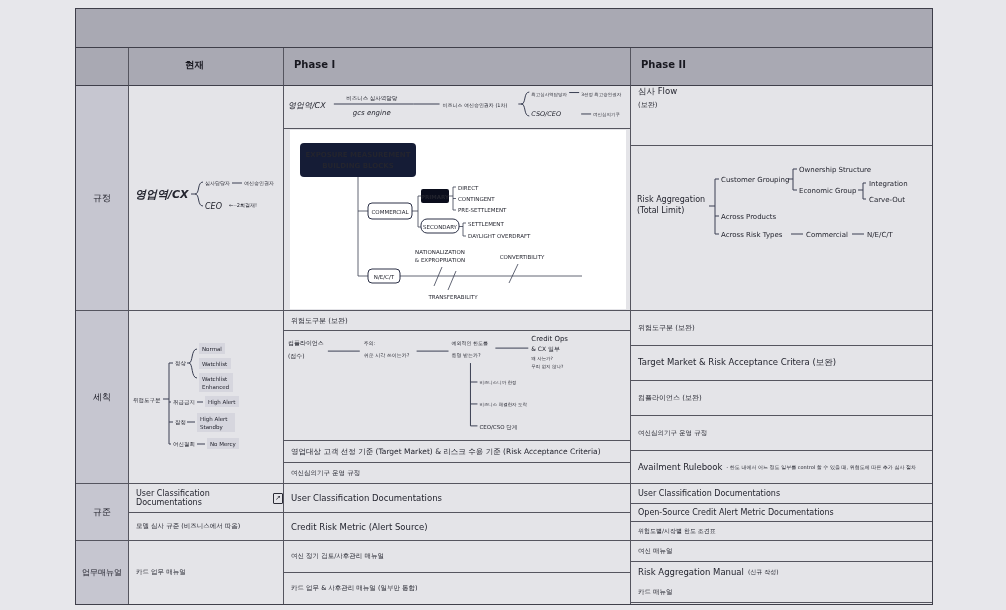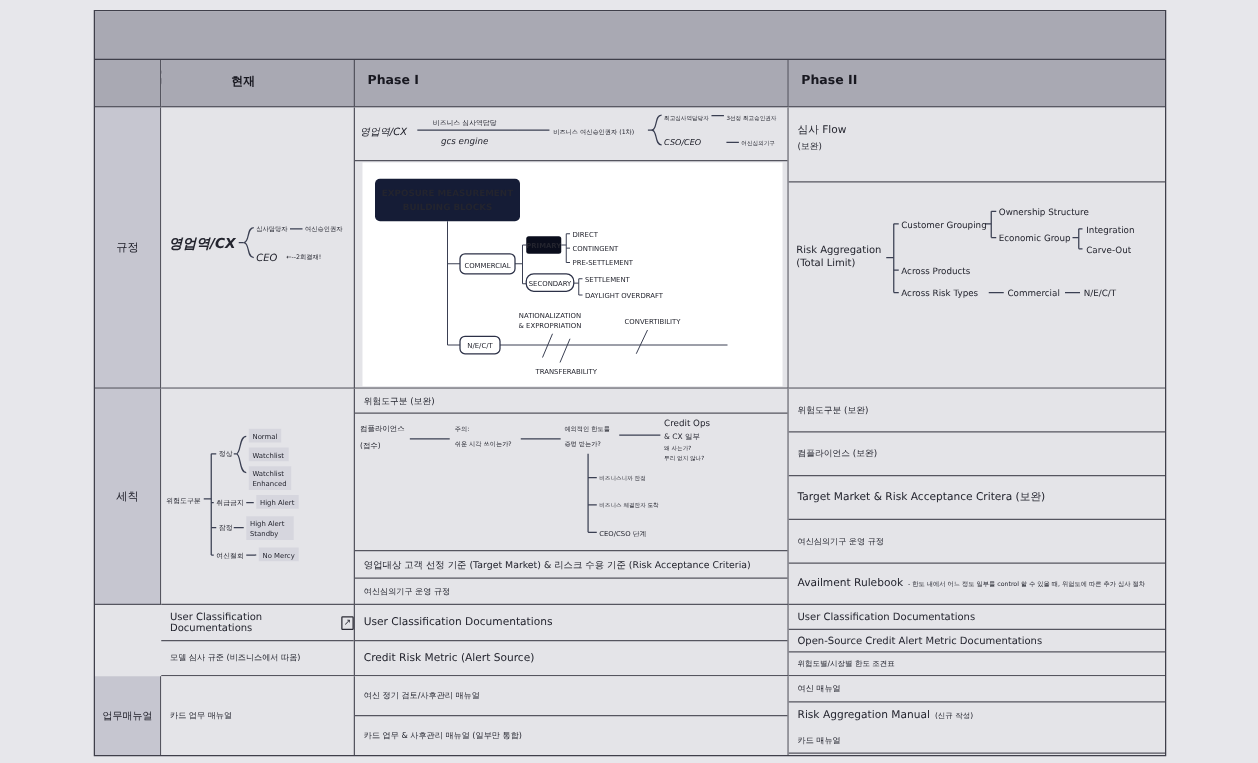--- a/index.html
+++ b/index.html
@@ -131,21 +131,21 @@
             <text x="150" y="132" font-size="5.5" text-anchor="middle" fill="#2c3147">&amp; EXPROPRIATION</text>
             <text x="163" y="169" font-size="5.5" text-anchor="middle" fill="#2c3147">TRANSFERABILITY</text>
             <text x="232" y="129" font-size="5.5" text-anchor="middle" fill="#2c3147">CONVERTIBILITY</text>
           </svg>
         </div>
       </div>
     </div>
 
     <div class="cell" style="left:555px;top:77px;width:301px;height:225px;border-right:none;">
       <div class="sub top" style="height:60px;">
-        <div class="stack" style="padding-top:12px;">
+        <div class="stack" style="padding-top:0;">
           <span class="t85">심사 Flow</span>
           <span class="t7">(보완)</span>
         </div>
       </div>
       <div class="sub last" style="height:109px;padding:0;">
         <svg width="301" height="109" viewBox="0 0 301 109">
           <g class="ln">
             <path d="M78,60 L84,60"></path>
             <path d="M84,33 L84,88"></path>
             <path d="M84,33 L88,33"></path>
@@ -252,34 +252,35 @@
       <div class="sub last" style="height:21px;">
         <span class="t65">여신심의기구 운영 규정</span>
       </div>
     </div>
 
     <div class="cell" style="left:555px;top:302px;width:301px;height:173px;border-right:none;">
       <div class="sub" style="height:35px;">
         <span class="t7">위험도구분 (보완)</span>
       </div>
       <div class="sub" style="height:35px;">
+        <span class="t85">Target Market &amp; Risk Acceptance Critera (보완)</span>
+      </div>
+      <div class="sub" style="height:35px;">
         <span class="t7">컴플라이언스 (보완)</span>
-      </div>
-      <div class="sub" style="height:35px;">
-        <span class="t85">Target Market &amp; Risk Acceptance Critera (보완)</span>
       </div>
       <div class="sub" style="height:35px;">
         <span class="t65">여신심의기구 운영 규정</span>
       </div>
       <div class="sub last" style="height:32px;">
         <span class="t85">Availment Rulebook</span>
         <span class="t5 note">- 한도 내에서 어느 정도 일부를 control 할 수 있을 때, 위험도에 따른 추가 심사 절차</span>
       </div>
     </div>
 
+    <div class="rowlabel" style="top:475px;height:57px;">규준</div>
 
     <div class="cell" style="left:53px;top:475px;width:155px;height:57px;">
       <div class="sub" style="height:29px;">
         <span class="t8">User Classification Documentations</span>
         <span class="linkbox">↗</span>
       </div>
       <div class="sub last" style="height:27px;">
         <span class="t65">모델 심사 규준 (비즈니스에서 따옴)</span>
       </div>
     </div>

